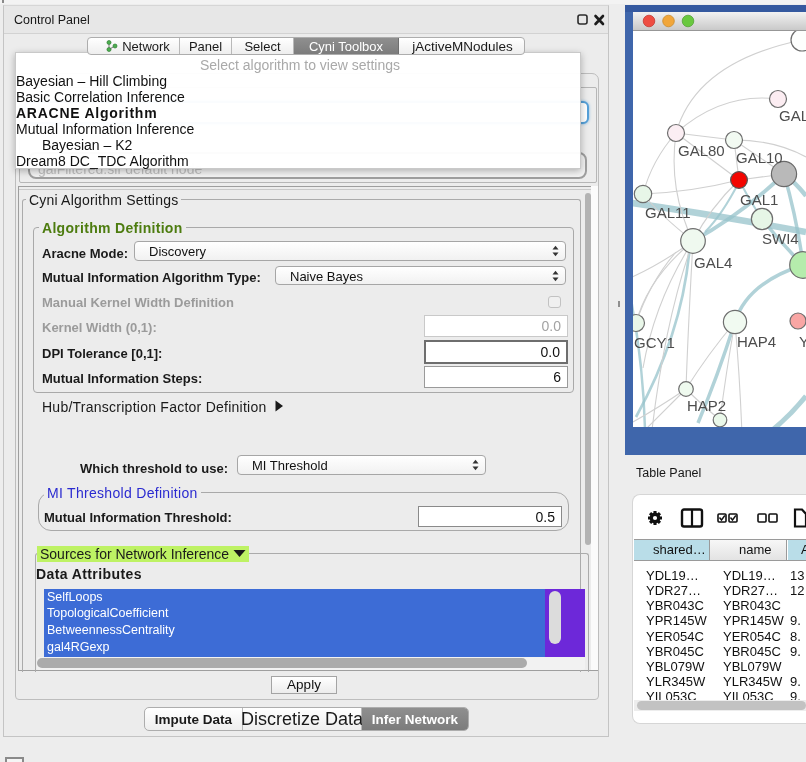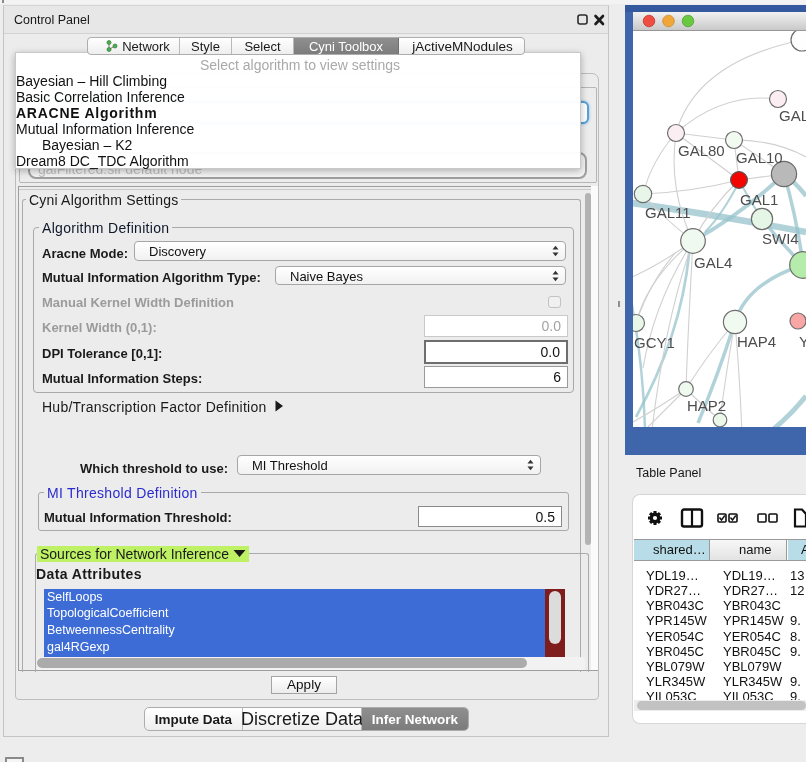--- a/index.html
+++ b/index.html
@@ -37,21 +37,21 @@
   <path d="M20.5 3 L28 11 M28 3 L20.5 11" stroke="#1c1c1c" stroke-width="2.6" stroke-linecap="round"></path>
 </svg>
 
 <div class="seg" style="left:87px;top:37px;width:436px;height:16px;z-index:30;">
   <div class="s" style="width:92px;padding-left:9px;box-sizing:border-box;"><svg width="12" height="12" viewBox="0 0 12 12" style="margin-right:4px;">
           <circle cx="3" cy="2.5" r="2" fill="#4caf50" stroke="#2e7d32" stroke-width="0.7"></circle>
           <circle cx="3" cy="9.5" r="2" fill="#4caf50" stroke="#2e7d32" stroke-width="0.7"></circle>
           <circle cx="9" cy="6" r="2" fill="#4caf50" stroke="#2e7d32" stroke-width="0.7"></circle>
           <path d="M3 4.5 L3 7.5 M4.5 8.6 L7.4 6.8" stroke="#555" stroke-width="0.8"></path>
         </svg>Network</div>
-  <div class="s" style="width:52px;">Style</div>
+  <div class="s" style="width:52px;">Panel</div>
   <div class="s" style="width:62px;">Select</div>
   <div class="s sel" style="width:105px;">Cyni Toolbox</div>
   <div class="s" style="width:123px;font-size:13.5px;padding-left:4px;box-sizing:border-box;">jActiveMNodules</div>
 </div>
 
 <div class="abs" style="left:15px;top:73px;width:584px;height:627px;background:#ececec;border:1px solid #bdbdbd;border-radius:7px 7px 4px 4px;box-sizing:border-box;"></div>
 
 <div class="abs" style="left:19px;top:87px;width:576px;height:94px;border:1px solid #b6b6b6;border-radius:2px;"></div>
 
 <div class="abs" style="left:24px;top:101px;width:565px;height:23px;background:#fff;border:2px solid #56a0d8;border-radius:6px;box-shadow:0 0 3px #79b6e2;box-sizing:border-box;"></div>
@@ -61,21 +61,21 @@
 
 <div class="abs" style="left:18px;top:186px;width:580px;height:485px;background:#ececec;border:1px solid #9e9e9e;box-sizing:border-box;"></div>
 <div class="abs" style="left:19px;top:189px;width:577px;height:0;border-top:1px solid #c9c9c9;"></div>
 <div class="abs" style="left:591px;top:186px;width:7px;height:484px;background:#fbfbfb;"></div>
 <div class="abs" style="left:585px;top:193px;width:6px;height:352px;background:#b3b3b3;border-radius:3px;"></div>
 
 <div class="abs" style="left:22px;top:199px;width:557px;height:472px;border:1px solid #ababab;border-bottom:none;border-radius:3px 3px 0 0;"></div>
 <div class="abs" style="left:26px;top:192px;background:#ececec;padding:0 3px;font-size:14px;letter-spacing:0.2px;color:#1a1a1a;">Cyni Algorithm Settings</div>
 
 <div class="gb" style="left:33px;top:227px;width:539px;height:164px;">
-      <span class="lbl" style="color:#0f172a;">Algorithm Definition</span>
+      <span class="lbl" style="color:#4d7c0f;font-weight:bold;">Algorithm Definition</span>
     </div>
 <div class="boldlbl" style="left:42px;top:246px;">Aracne Mode:</div>
 <div class="combo" style="left:134px;top:241px;width:432px;height:20px;">
   <span class="ctext">Discovery</span>
   <svg class="arr" viewBox="0 0 9 12">
         <path d="M1.5 4.5 L4.5 0.8 L7.5 4.5 Z" fill="#333"></path>
         <path d="M1.5 7.5 L4.5 11.2 L7.5 7.5 Z" fill="#333"></path>
       </svg>
 </div>
 <div class="boldlbl" style="left:42px;top:270px;">Mutual Information Algorithm Type:</div>
@@ -100,42 +100,42 @@
 <div class="tfield" style="left:424px;top:366px;width:144px;height:22px;border:1px solid #9a9a9a;">
       <span>6</span>
     </div>
 
 <div class="abs" style="left:42px;top:399px;font-size:14px;letter-spacing:0.25px;color:#1a1a1a;white-space:nowrap;">Hub/Transcription Factor Definition</div>
 <svg class="abs" style="left:274px;top:400px;" width="10" height="12" viewBox="0 0 10 12">
       <path d="M1.5 0.5 L9 6 L1.5 11.5 Z" fill="#1a1a1a"></path>
     </svg>
 
 <div class="boldlbl" style="left:80px;top:461px;">Which threshold to use:</div>
-<div class="combo" style="left:237px;top:455px;width:304px;height:20px;">
+<div class="combo" style="left:237px;top:455px;width:249px;height:20px;">
   <span class="ctext">MI Threshold</span>
   <svg class="arr" viewBox="0 0 9 12">
         <path d="M1.5 4.5 L4.5 0.8 L7.5 4.5 Z" fill="#333"></path>
         <path d="M1.5 7.5 L4.5 11.2 L7.5 7.5 Z" fill="#333"></path>
       </svg>
 </div>
-<div class="gb" style="left:38px;top:492px;width:529px;height:37px;border-radius:3px;">
+<div class="gb" style="left:38px;top:492px;width:529px;height:37px;border-radius:13px;">
       <span class="lbl" style="color:#2b2bd0;">MI Threshold Definition</span>
     </div>
 <div class="boldlbl" style="left:44px;top:510px;">Mutual Information Threshold:</div>
 <div class="tfield" style="left:418px;top:506px;width:144px;height:21px;border:1px solid #8a8a8a;">
       <span>0.5</span>
     </div>
 
 <div class="abs" style="left:35px;top:553px;width:552px;height:118px;border:1px solid #ababab;border-bottom:none;border-radius:3px 3px 0 0;"></div>
 <div class="abs" style="left:37px;top:546px;background:#bef264;padding:0 3px;font-size:14px;color:#1a1a1a;white-space:nowrap;">Sources for Network Inference <svg width="13" height="9" viewBox="0 0 13 9" style="vertical-align:1px;">
         <path d="M0.5 1 L12.5 1 L6.5 8 Z" fill="#1a1a1a"></path>
       </svg></div>
 <div class="boldlbl" style="left:36px;top:566px;font-size:14px;letter-spacing:0.4px;">Data Attributes</div>
 
-<div class="abs" style="left:44px;top:589px;width:521px;height:68px;background:#7f1d1d;overflow:hidden;">
+<div class="abs" style="left:44px;top:589px;width:521px;height:68px;background:#6d28d9;overflow:hidden;padding-left:20px;">
   <div class="abs" style="left:0;top:0;width:501px;height:68px;background:#3d6cd6;"></div>
   <div class="abs" style="left:3px;top:1px;font-size:12.5px;color:#fff;">SelfLoops</div>
   <div class="abs" style="left:3px;top:17px;font-size:12.5px;color:#fff;">TopologicalCoefficient</div>
   <div class="abs" style="left:3px;top:34px;font-size:12.5px;color:#fff;">BetweennessCentrality</div>
   <div class="abs" style="left:3px;top:51px;font-size:12.5px;color:#fff;">gal4RGexp</div>
   <div class="abs" style="left:505px;top:2px;width:12px;height:53px;background:#dcdcdc;border-radius:6px;"></div>
 </div>
 
 <div class="abs" style="left:37px;top:657px;width:548px;height:13px;background:#f2f2f2;border-radius:2px;"></div>
 <div class="abs" style="left:37px;top:658px;width:490px;height:10px;background:#ababab;border-radius:5px;"></div>

